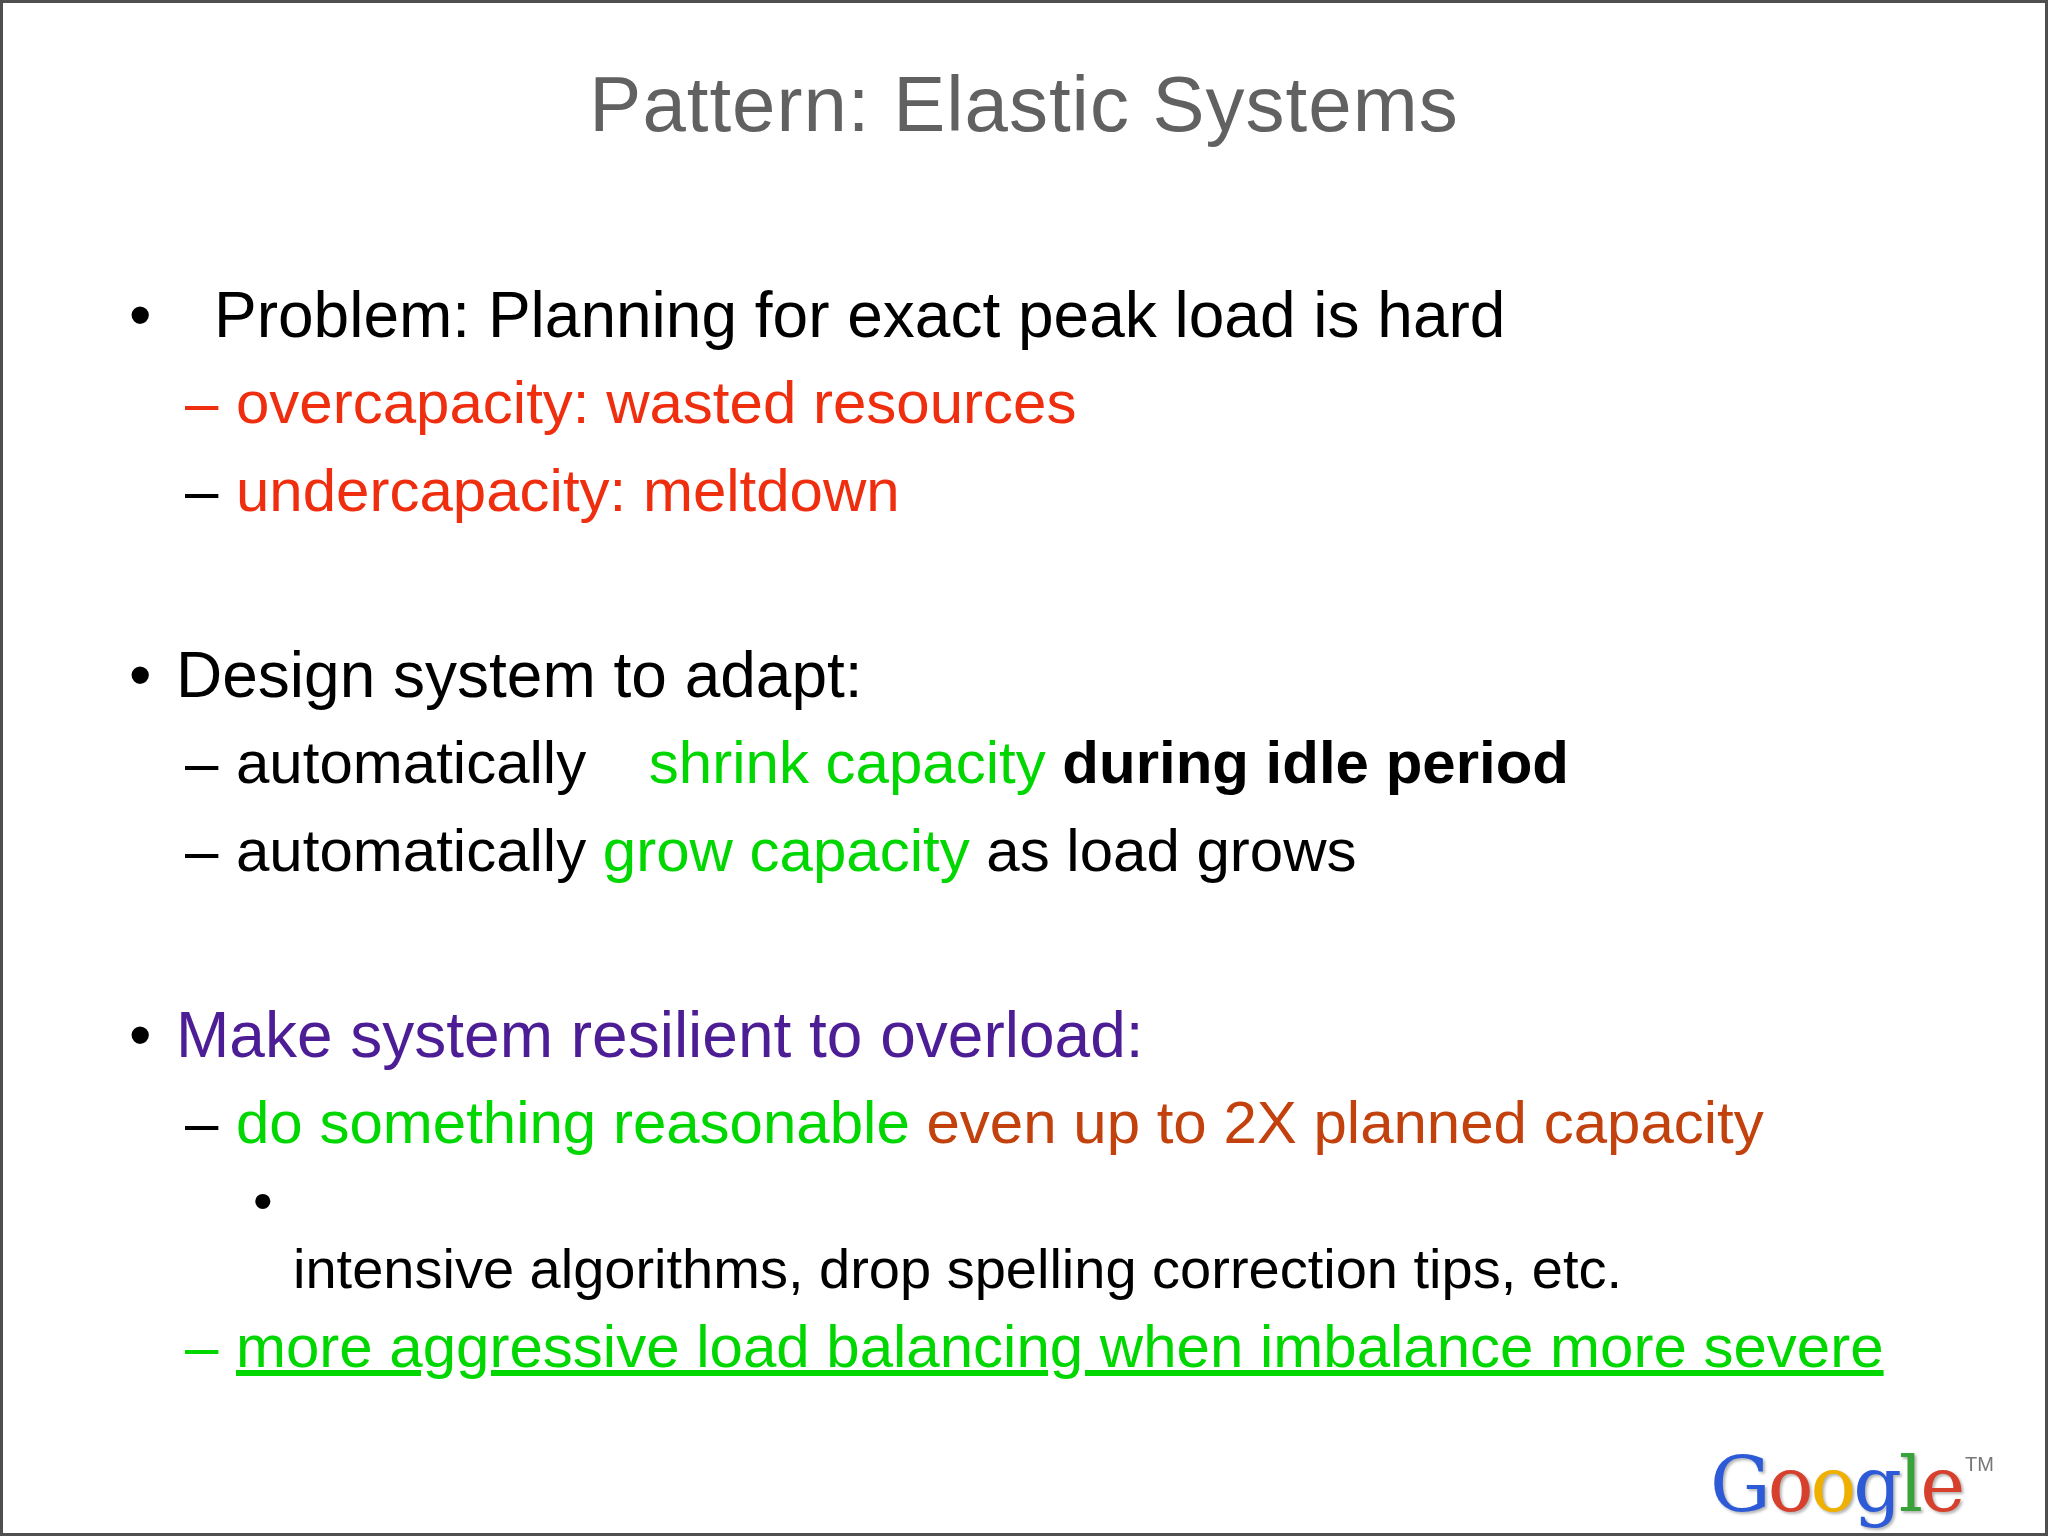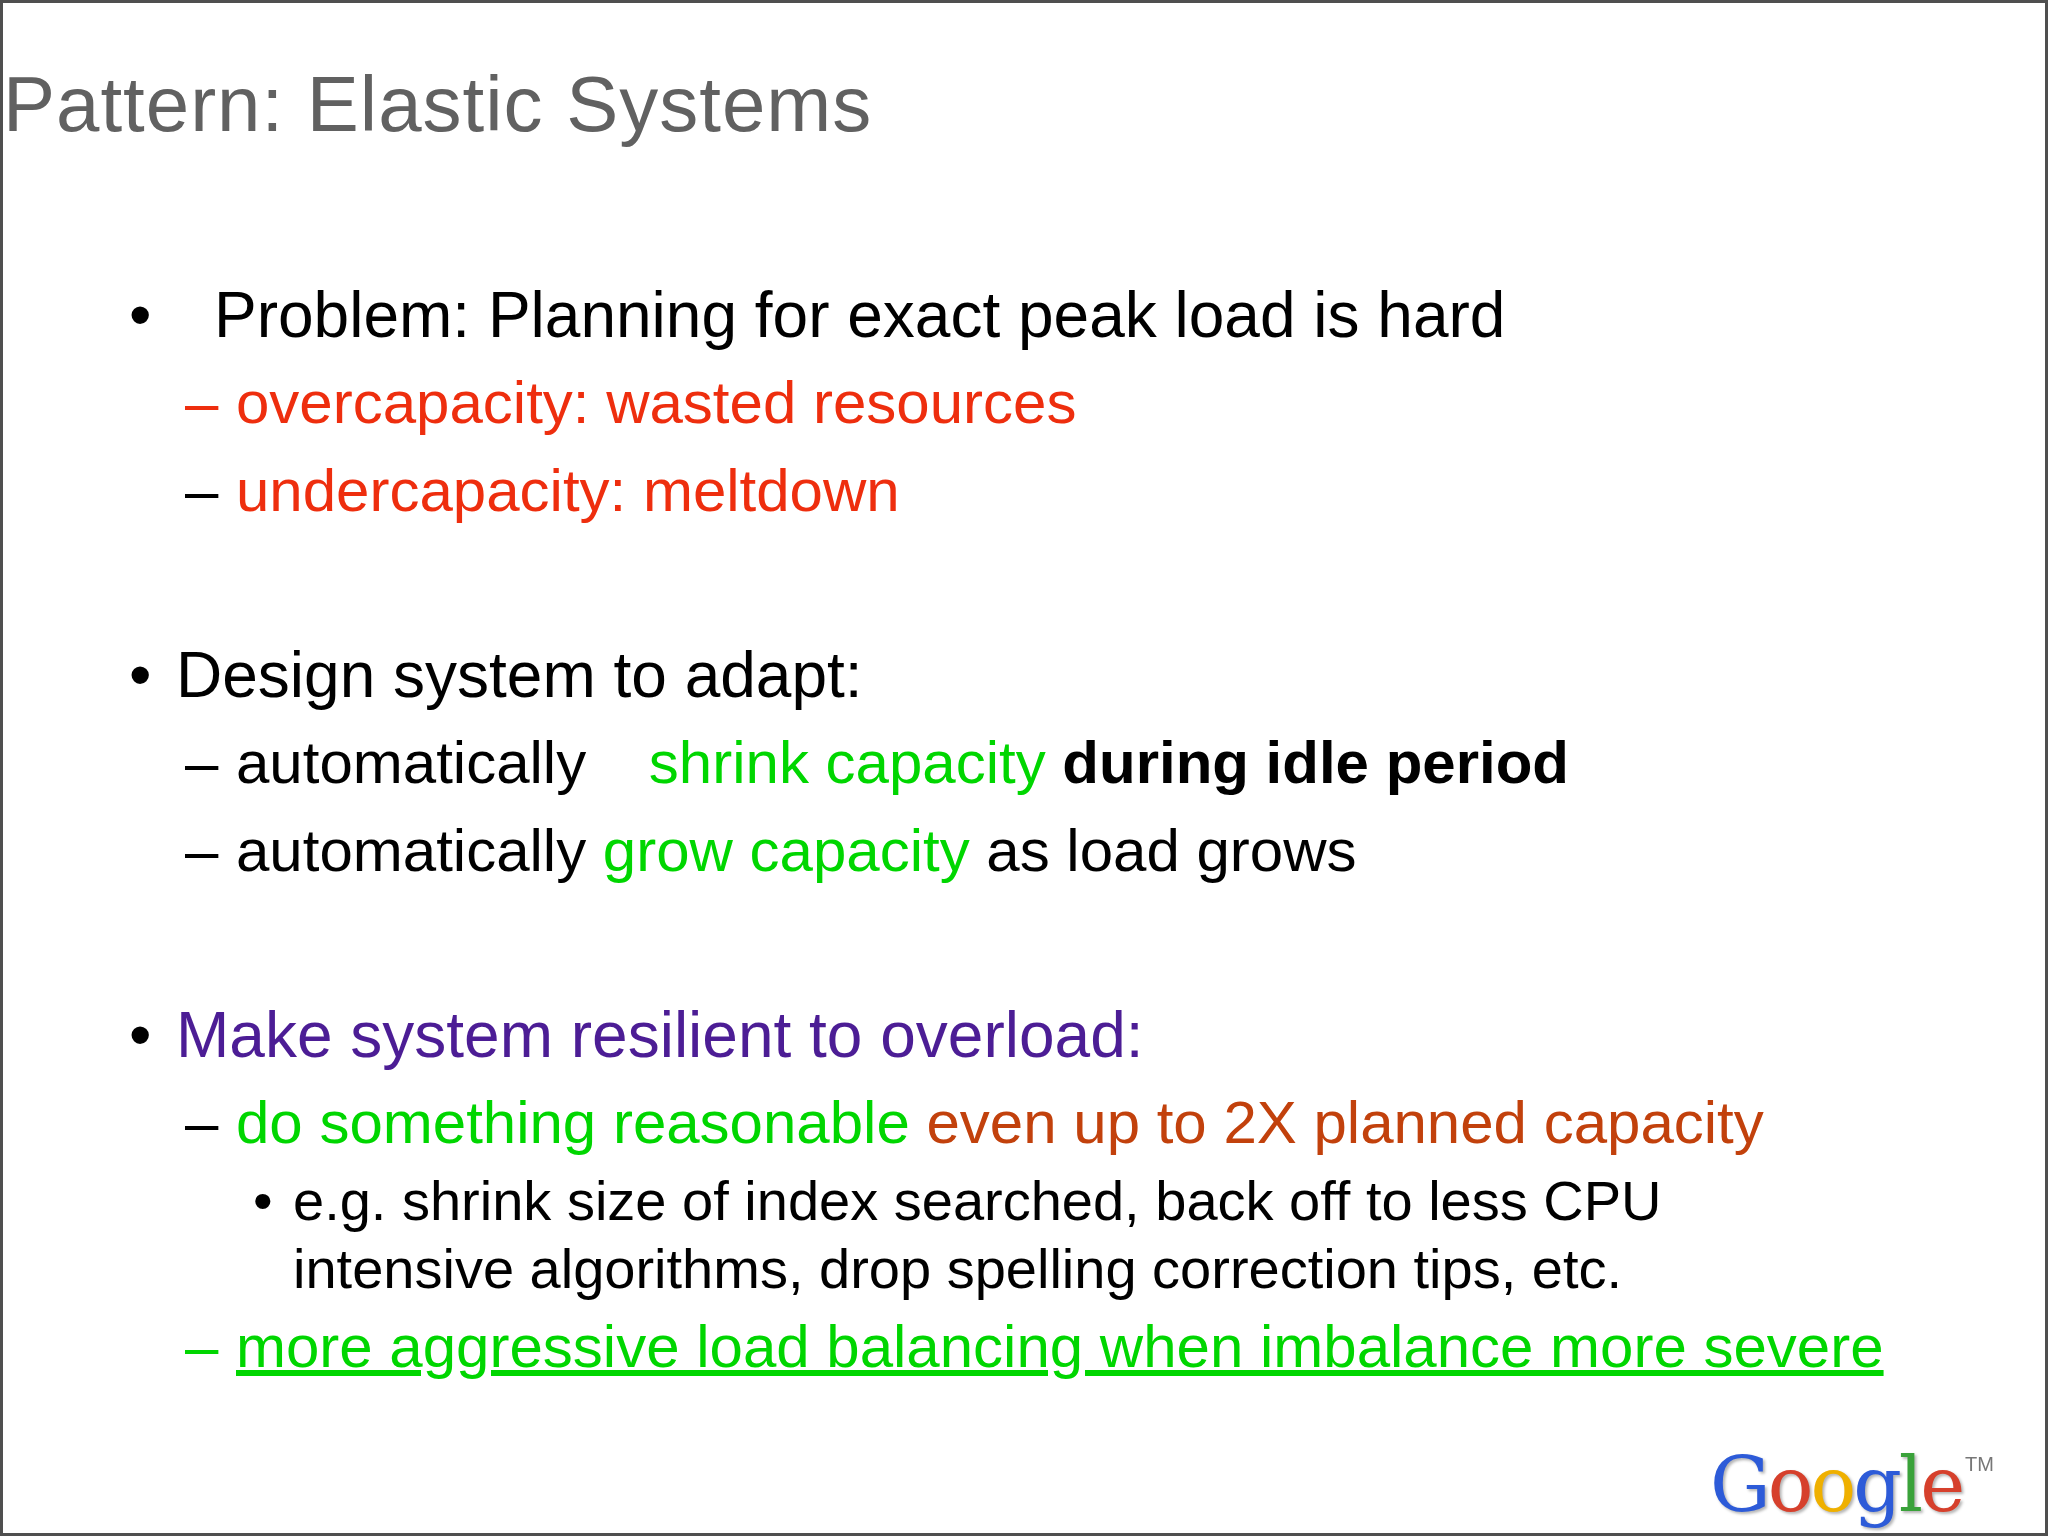--- a/index.html
+++ b/index.html
@@ -7,20 +7,21 @@
     position:relative;
     width:2048px;height:1536px;
     box-sizing:border-box;
     background:var(--background,#ffffff);
     border:3px solid var(--border_gray,#4f4f4f);
     font-family:"Liberation Sans",sans-serif;
     overflow:hidden;
   }
   .title{
     margin:56px 0 0 0;
+    text-align:center;
     font-size:78px;
     font-weight:400;
     letter-spacing:1px;
   }
   .content{
     position:absolute;
     left:126px;top:268px;right:30px;
   }
   .row{display:flex;align-items:flex-start;}
   .row .marker{flex:0 0 auto;}
@@ -94,21 +95,21 @@
       <span class="text"><span style="color: #4c1d95;">Make system resilient to overload:</span></span>
     </div>
 
     <div class="row l2">
       <span class="marker" style="color: rgb(0, 0, 0);">–</span>
       <span class="text"><span style="color: rgb(0, 214, 0);">do something reasonable</span><span style="color: #c2410c; text-align: right;"> even up to 2X planned capacity</span></span>
     </div>
 
     <div class="row l3">
       <span class="marker" style="color: rgb(0, 0, 0);">•</span>
-      <span class="text"><span style="color: rgb(0, 0, 0);">e.g. shrink size of index searched, back off to less CPU</span><br><span style="color: rgb(0, 0, 0);">intensive algorithms, drop spelling correction tips, etc.</span></span>
+      <span class="text"><br><span style="color: rgb(0, 0, 0);">intensive algorithms, drop spelling correction tips, etc.</span></span>
     </div>
 
     <div class="row l2">
       <span class="marker" style="color: rgb(0, 214, 0);">–</span>
       <span class="text"><span style="color: rgb(0, 214, 0); text-decoration: underline;">more aggressive load balancing when imbalance more severe</span></span>
     </div>
 
   </div>
 
   <div class="logo">

